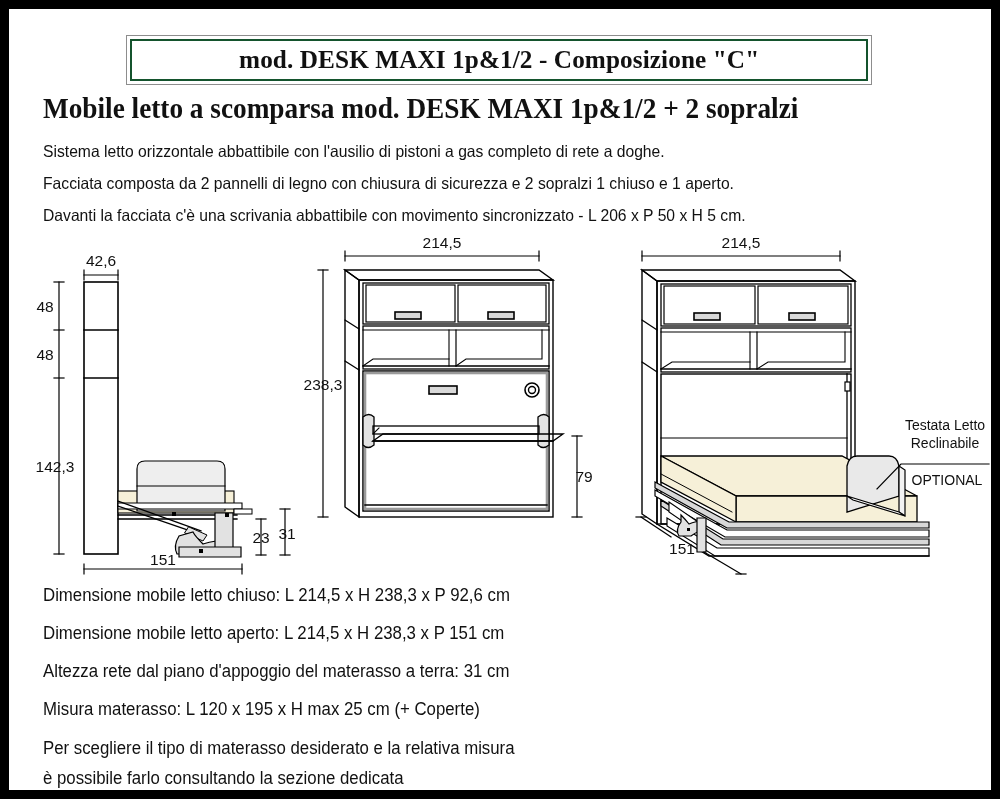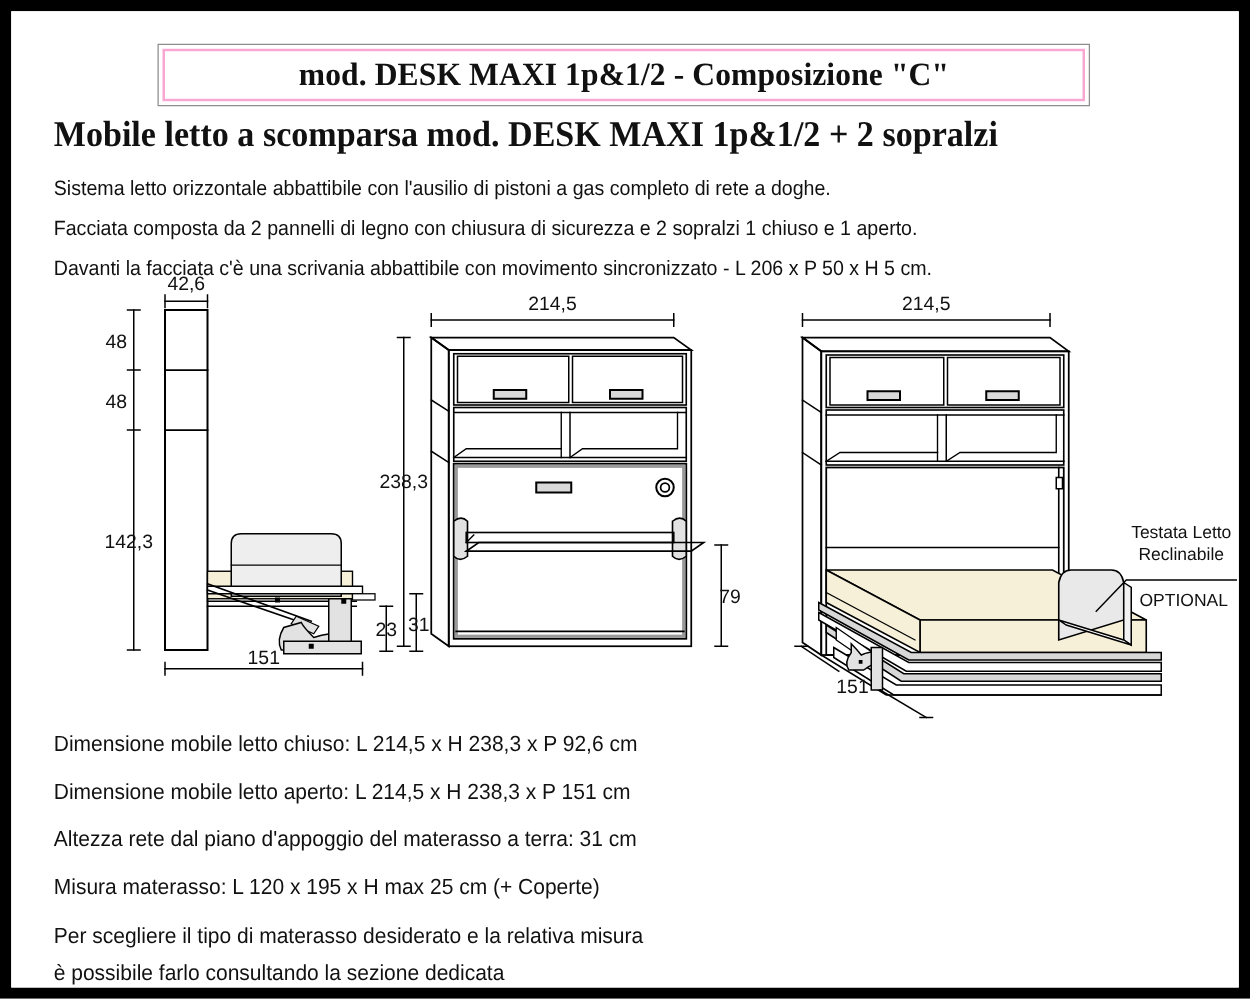--- a/index.html
+++ b/index.html
@@ -7,21 +7,21 @@
        font-family:"Liberation Sans", sans-serif;color:#000;}
 
   #sheet{position:relative;width:1000px;height:799px;box-sizing:border-box;
          border:9px solid #000;background:#fff;}
   #inner{position:relative;width:100%;height:100%;background:#fff;}
 
   
   .title-box{position:absolute;left:117px;top:26px;width:746px;height:50px;
              box-sizing:border-box;border:1px solid #8d8d8d;background:#fff;}
   .title-box-in{position:absolute;left:3px;top:3px;right:3px;bottom:3px;
-             box-sizing:border-box;border:2px solid #f9a8d4;
+             box-sizing:border-box;border:2px solid #14532d;
              display:flex;align-items:center;justify-content:center;}
   .title-text{font-family:"Liberation Serif", serif;font-weight:bold;
               font-size:26px;letter-spacing:.1px;white-space:nowrap;
               transform:scaleX(.97);color:#111;}
 
   
   .subtitle{position:absolute;left:34px;top:83px;width:940px;
             font-family:"Liberation Serif", serif;font-weight:bold;
             font-size:29px;white-space:nowrap;transform:scaleX(.94);
             transform-origin:left center;color:#111;}
@@ -56,21 +56,21 @@
       <div class="title-text">mod. DESK MAXI 1p&amp;1/2 - Composizione "C"</div>
     </div>
   </div>
 
   <div class="subtitle">Mobile letto a scomparsa mod. DESK MAXI 1p&amp;1/2 + 2 sopralzi</div>
 
   <div class="desc d1">Sistema letto orizzontale abbattibile con l'ausilio di pistoni a gas completo di rete a doghe.</div>
   <div class="desc d2">Facciata composta da 2 pannelli di legno con chiusura di sicurezza e 2 sopralzi 1 chiuso e 1 aperto.</div>
   <div class="desc d3">Davanti la facciata c'è una scrivania abbattibile con movimento sincronizzato - L 206 x P 50 x H 5 cm.</div>
 
-  <div class="view" style="left:20px;top:208px;margin-left:48px;">
+  <div class="view" style="left:20px;top:242px;">
   <svg width="280" height="340" viewBox="0 0 280 340">
     <g stroke-linecap="square">
 
       <rect class="ln" x="55" y="31" width="34" height="272" fill="#fff" stroke-width="1.6"></rect>
       <line class="ln" x1="55" y1="79" x2="89" y2="79" stroke-width="1.4"></line>
       <line class="ln" x1="55" y1="127" x2="89" y2="127" stroke-width="1.4"></line>
 
       <rect x="89" y="240" width="116" height="22" fill="#f6f0d8" stroke="#000" stroke-width="1.1"></rect>
 
       <path d="M108 218 q0 -8 8 -8 h72 q8 0 8 8 v42 h-88 z" fill="#eeeeee" stroke="#000" stroke-width="1.2"></path>

